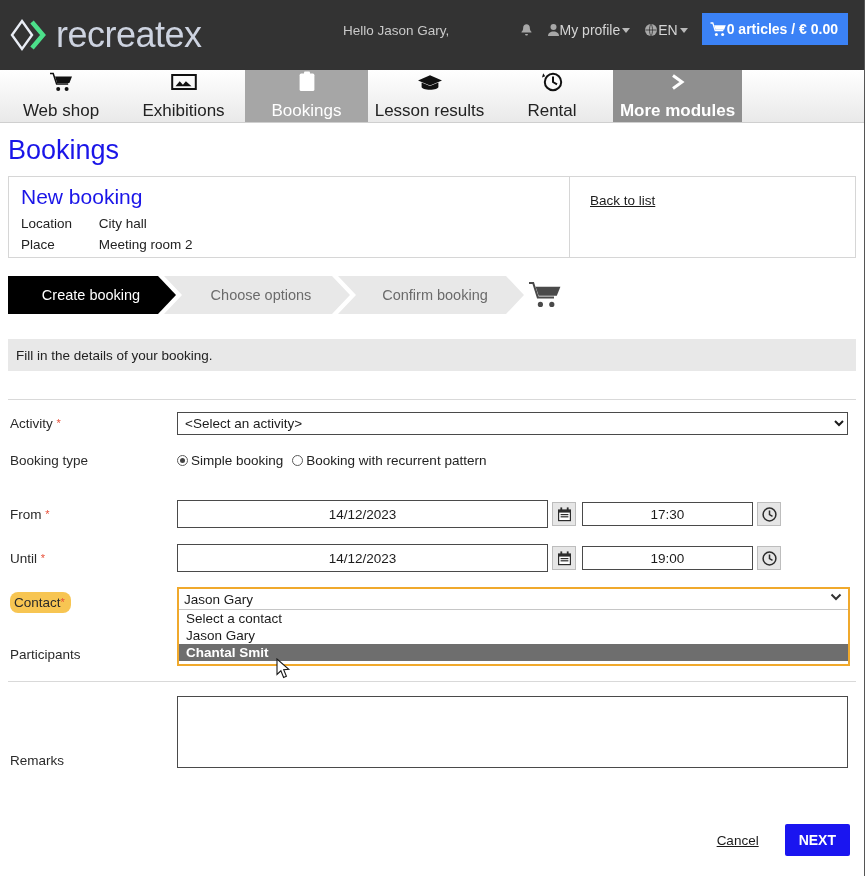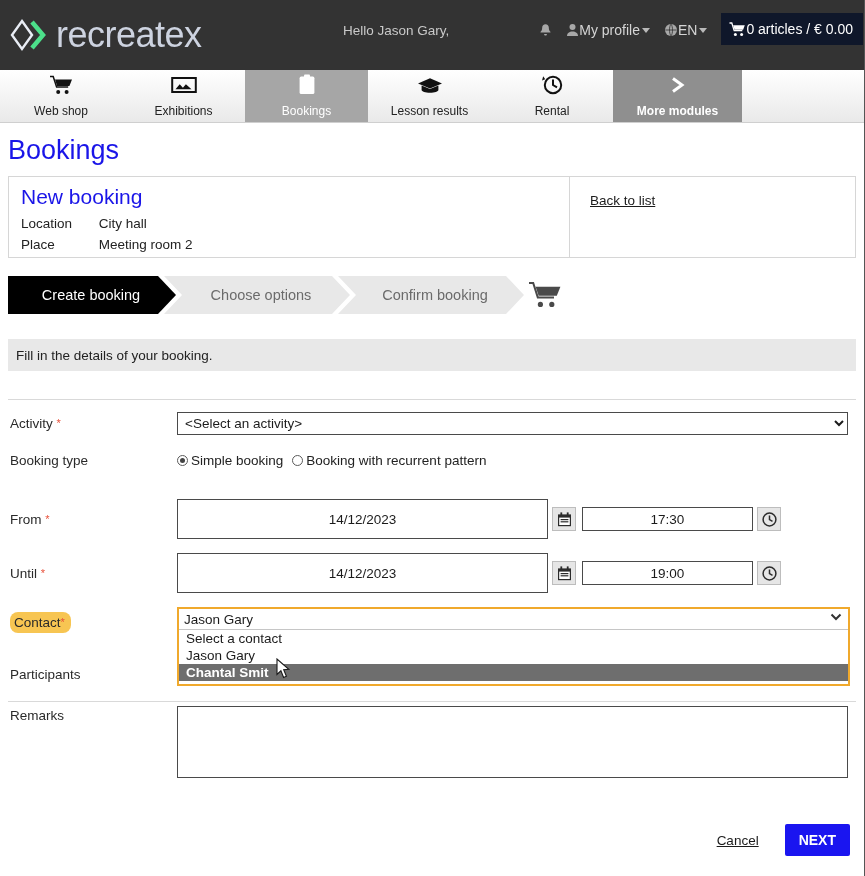--- a/index.html
+++ b/index.html
@@ -31,41 +31,41 @@
   .hdr-right {
     position: absolute; right: 0; top: 16px; height: 28px;
     display: flex; align-items: center;
   }
   .hdr-item {
     display: flex; align-items: center; 
     color: #d5d5d5; font-size: 14px; margin-right: 14px;
     cursor: pointer; white-space: nowrap;
   }
   .hdr-item.cart {
-    background: #0f172a; color: #ffffff; font-weight: normal;
-    padding: 6px 10px 6px 8px; margin-right: 1px; height: 32px;
+    background: #3b82f6; color: #ffffff; font-weight: bold;
+    padding: 6px 10px 6px 8px; margin-right: 16px; height: 32px;
     position: relative; top: -1px;
   }
   .caret-d {
     width: 0; height: 0; border-left: 4px solid transparent;
     border-right: 4px solid transparent; border-top: 5px solid #b9b9b9;
     margin-left: 2px;
   }
   svg { display: block; }
 
   
   .tabs {
     height: 53px; display: flex; align-items: stretch;
     background: linear-gradient(to bottom, #ffffff, #e9e9e9);
     border-bottom: 1px solid #cfcfcf;
   }
   .tab {
     display: flex; flex-direction: column; align-items: center;
     justify-content: center; gap: 9px; cursor: pointer;
-    font-size: 12px; color: #222; position: relative;
+    font-size: 17px; color: #222; position: relative;
   }
   .tab .ic { height: 21px; display:flex; align-items:flex-end; }
   .tab.active { background: #a6a6a6; color: #ffffff; }
   .tab.more { background: #8f8f8f; color: #ffffff; font-weight: bold; }
   .tab.more .lbl { font-weight: bold; }
 
   
   .content { padding: 0 0 0 0; }
   h1.page-title {
     color: #1a15e8; font-size: 27px; font-weight: 400;
@@ -118,21 +118,21 @@
     padding-left: 2px;
   }
   .req { color: #e8503a; font-size: 11px; vertical-align: top; line-height: 14px; }
   .hl { background: #f7c552; padding: 3px 6px 3px 4px; }
 
   select.sel, input.txt {
     font-family: "Liberation Sans", sans-serif; font-size: 13.5px; color: #1b1b1b;
     border: 1px solid #4a4a4a; background: #fff; height: 22px; padding: 0 4px;
   }
   select.sel { height: 23px; width: 671px; padding-left: 3px; }
-  input.date { width: 371px; height: 40px; text-align: center; }
+  input.date { width: 371px; height: 28px; text-align: center; }
   input.time { width: 171px; height: 24px; text-align: center; }
   .iconbtn {
     width: 24px; height: 24px; background: #e6e6e6; border: 1px solid #bdbdbd;
     display: inline-flex; align-items: center; justify-content: center;
     cursor: pointer; margin-left: 4px; vertical-align: middle;
   }
   .gap { width: 6px; display:inline-block; }
 
   .radio-wrap { display: flex; align-items: center; font-size: 13.5px; color:#222; }
   .radio-wrap label { display:flex; align-items:center; cursor:pointer; margin-right: 3px;}
@@ -500,21 +500,21 @@
               <svg width="11" height="7" viewBox="0 0 11 7">
                 <polyline points="1.4,1.4 5.5,5.2 9.6,1.4" fill="none" stroke="#555" stroke-width="1.8"></polyline>
               </svg>
             </span>
           </span>
         </div>
       </div>
 
       <div class="divider" style="margin:12px 0 0 0"></div>
 
-      <div class="row" style="margin-top:4px; align-items:flex-start">
+      <div class="row" style="margin-top:14px; align-items:flex-end">
         <div class="lbl-col" style="padding-top:2px">
           <span>Remarks</span>
         </div>
         <textarea class="remarks" placeholder="" style=""></textarea>
       </div>
     </div>
   </div>
 
   <span class="cursor-arrow">
     <svg width="16" height="22" viewBox="0 0 16 22">

